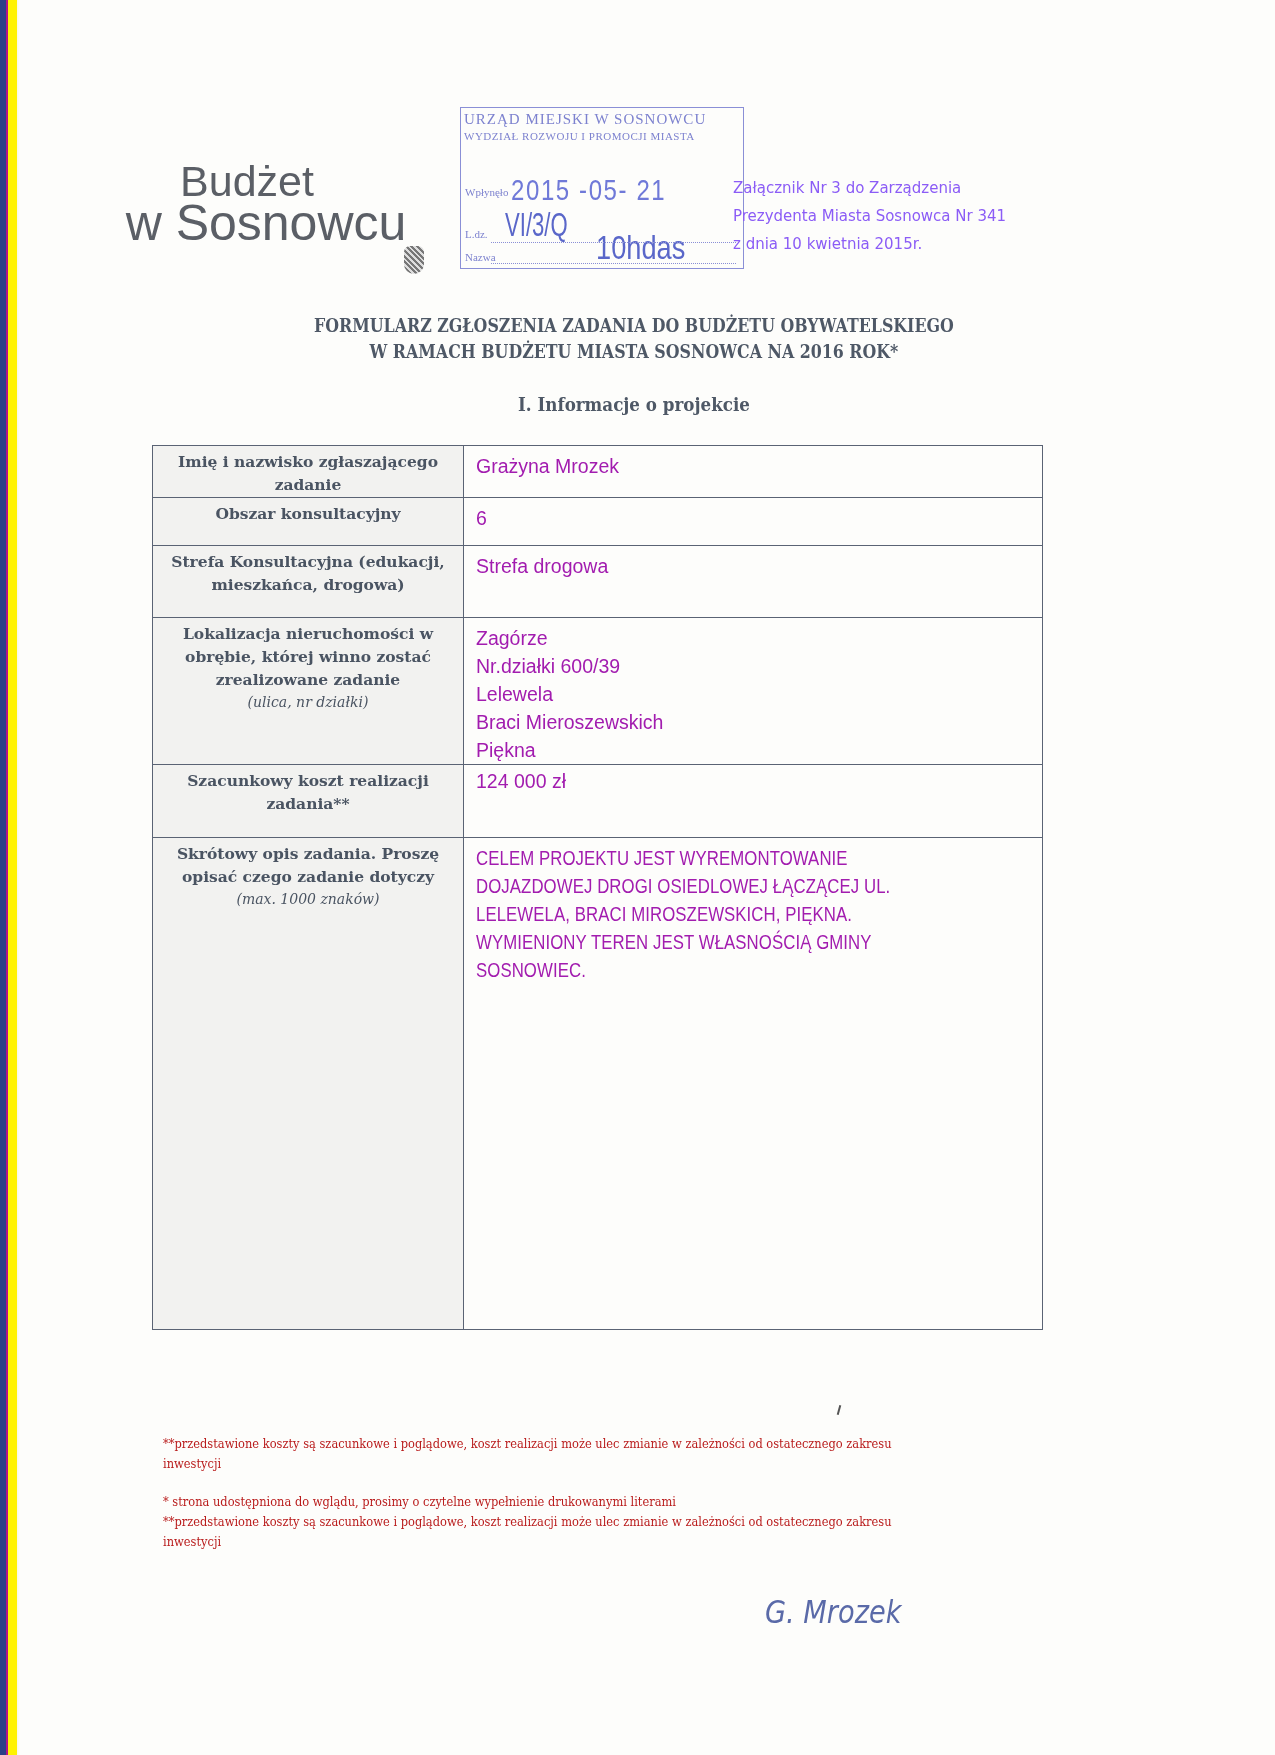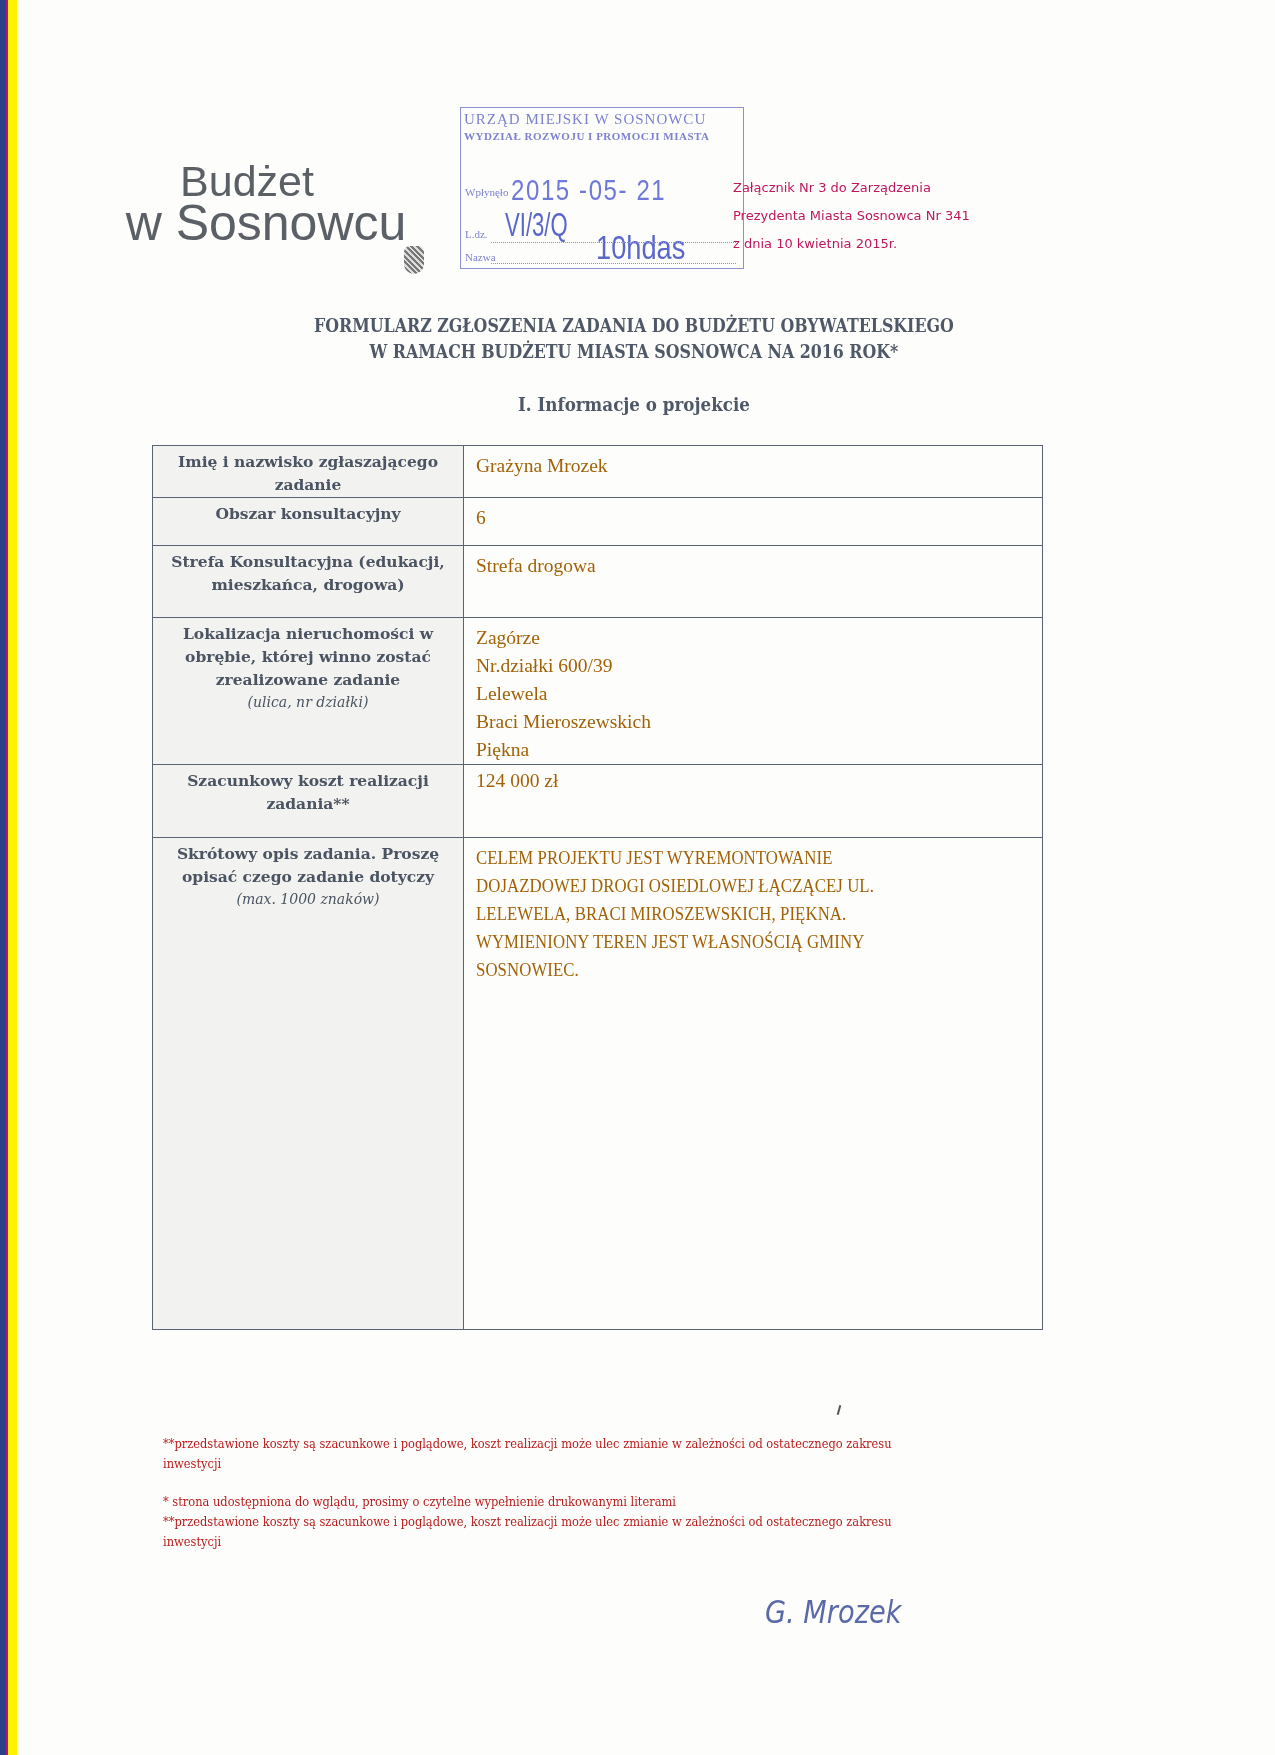--- a/index.html
+++ b/index.html
@@ -25,30 +25,30 @@
       position: absolute; left: 404px; top: 246px; width: 20px; height: 28px;
       background: repeating-linear-gradient(45deg, #777 0 2px, #ddd 2px 4px);
       border-radius: 6px 6px 10px 10px;
     }
     .stamp {
       position: absolute; left: 460px; top: 107px; width: 282px; height: 160px;
       border: 1.5px solid #8a8fd6; color: #7d82cf;
       font-family: "Liberation Serif", serif;
     }
     .stamp .s1 { position: absolute; left: 3px; top: 3px; font-size: 15px; letter-spacing: 1px; }
-    .stamp .s2 { position: absolute; left: 3px; top: 22px; font-size: 11px; letter-spacing: 0.5px; font-weight: bold; }
+    .stamp .s2 { position: absolute; left: 3px; top: 22px; font-size: 11px; letter-spacing: 0.5px; }
     .stamp .lbl { position: absolute; left: 4px; font-size: 11px; }
     .stamp .date { position: absolute; left: 50px; top: 65px; font-family: "Liberation Sans", sans-serif; font-size: 30px; color: #6f79d8; letter-spacing: 2px; transform: scaleX(0.8); transform-origin: left; }
     .stamp .ldz { position: absolute; left: 44px; top: 97px; font-family: "Liberation Sans", sans-serif; font-size: 34px; color: #5a67c9; transform: scaleX(0.65); transform-origin: left; }
     .stamp .sig { position: absolute; left: 135px; top: 120px; font-family: "Liberation Sans", sans-serif; font-size: 34px; color: #5a67c9; transform: scaleX(0.8); transform-origin: left; }
     .stamp .dots1 { position: absolute; left: 30px; top: 134px; width: 245px; border-bottom: 1.5px dotted #8a8fd6; }
     .stamp .dots2 { position: absolute; left: 30px; top: 155px; width: 245px; border-bottom: 1.5px dotted #8a8fd6; }
     .annex {
       position: absolute; left: 733px; top: 174px;
-      font-family: "DejaVu Sans", sans-serif; font-size: 13px; color: #be185d; line-height: 28px;
+      font-family: "DejaVu Sans", sans-serif; font-size: 15px; color: #8b5cf6; line-height: 28px;
     }
     .title {
       position: absolute; left: 0; width: 1275px; top: 313px; text-align: center;
       font-family: "DejaVu Serif", serif; font-weight: bold; font-size: 18px; color: #4e5866; line-height: 26px;
       transform: scaleX(0.88); transform-origin: 608px 0;
     }
     .section {
       position: absolute; left: 0; width: 1275px; top: 393px; text-align: center;
       font-family: "DejaVu Serif", serif; font-weight: bold; font-size: 19px; color: #4e5866;
       transform: scaleX(0.88); transform-origin: 608px 0;
@@ -59,21 +59,21 @@
     }
     table.form td { border: 1.5px solid #5a6374; vertical-align: top; padding: 0; }
     td.lab {
       width: 310px; text-align: center;
       background: #f2f2f0;
       font-family: "DejaVu Serif", serif; font-weight: bold; font-size: 15.5px; color: #4a5462; line-height: 23px;
       padding-top: 4px !important;
     }
     td.lab .hint { display: block; font-weight: normal; font-style: italic; font-size: 14px; }
     td.val {
-      font-family: Liberation Serif, serif; font-size: 19.5px; color: #a16207; line-height: 28px;
+      font-family: Liberation Sans, sans-serif; font-size: 19.5px; color: #a21caf; line-height: 28px;
       padding: 6px 10px 0 12px !important;
     }
     td.val .line { display: block; }
     .val-upper { font-size: 19.5px; letter-spacing: 0.1px; transform: scaleX(0.86); transform-origin: left; display: block; width: 116%; }
     .notes {
       position: absolute; left: 163px; width: 880px;
       font-family: "DejaVu Serif", serif; font-size: 13px; color: #b91c1c; line-height: 20px;
     }
     .notes p { margin: 0; transform: scaleX(0.88); transform-origin: left; width: 114%; }
     .signature {

